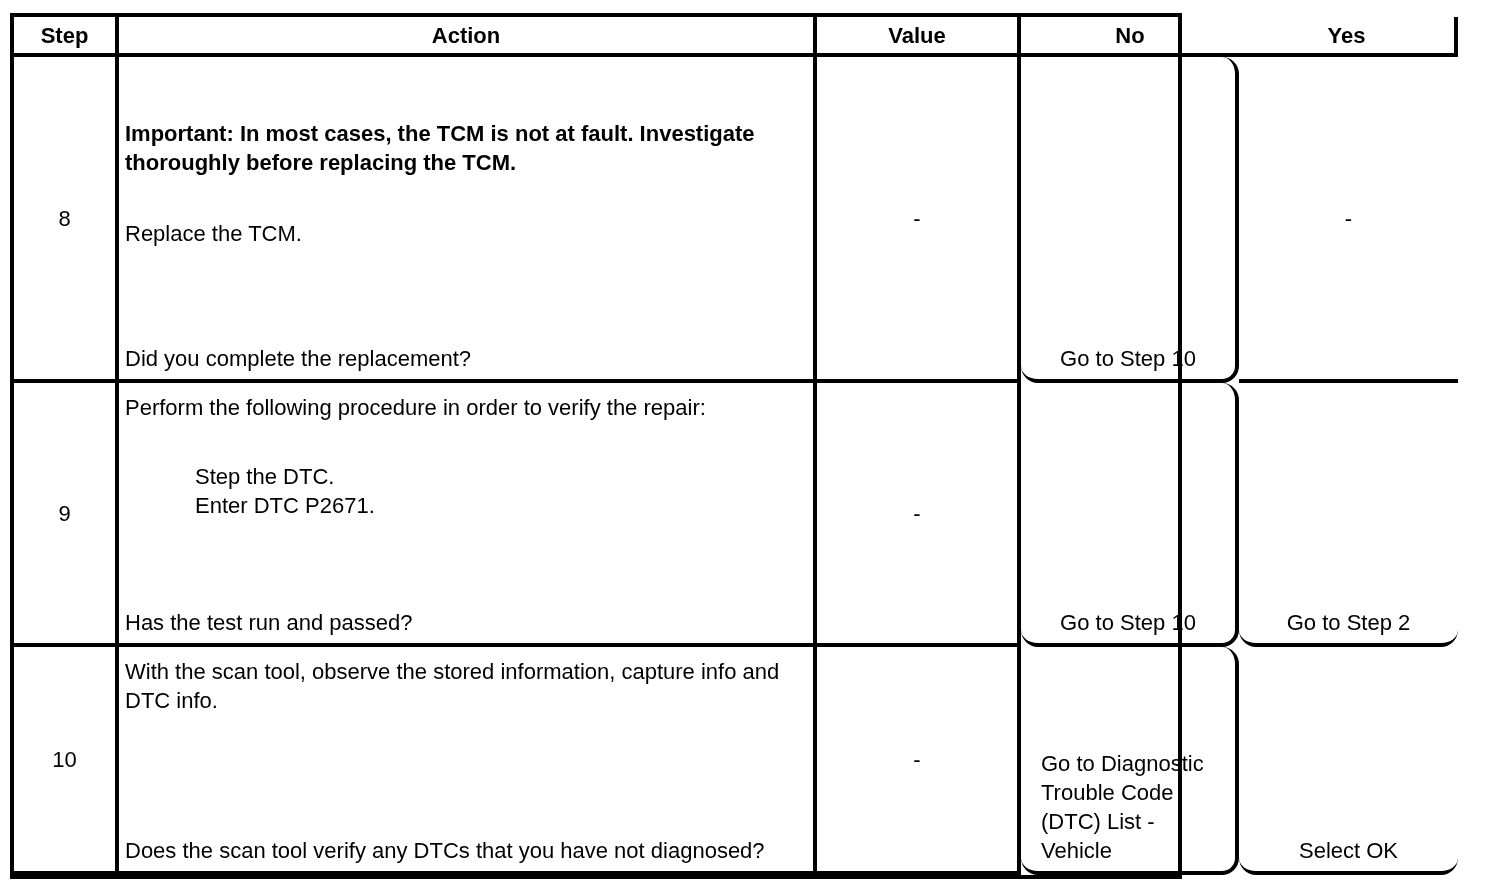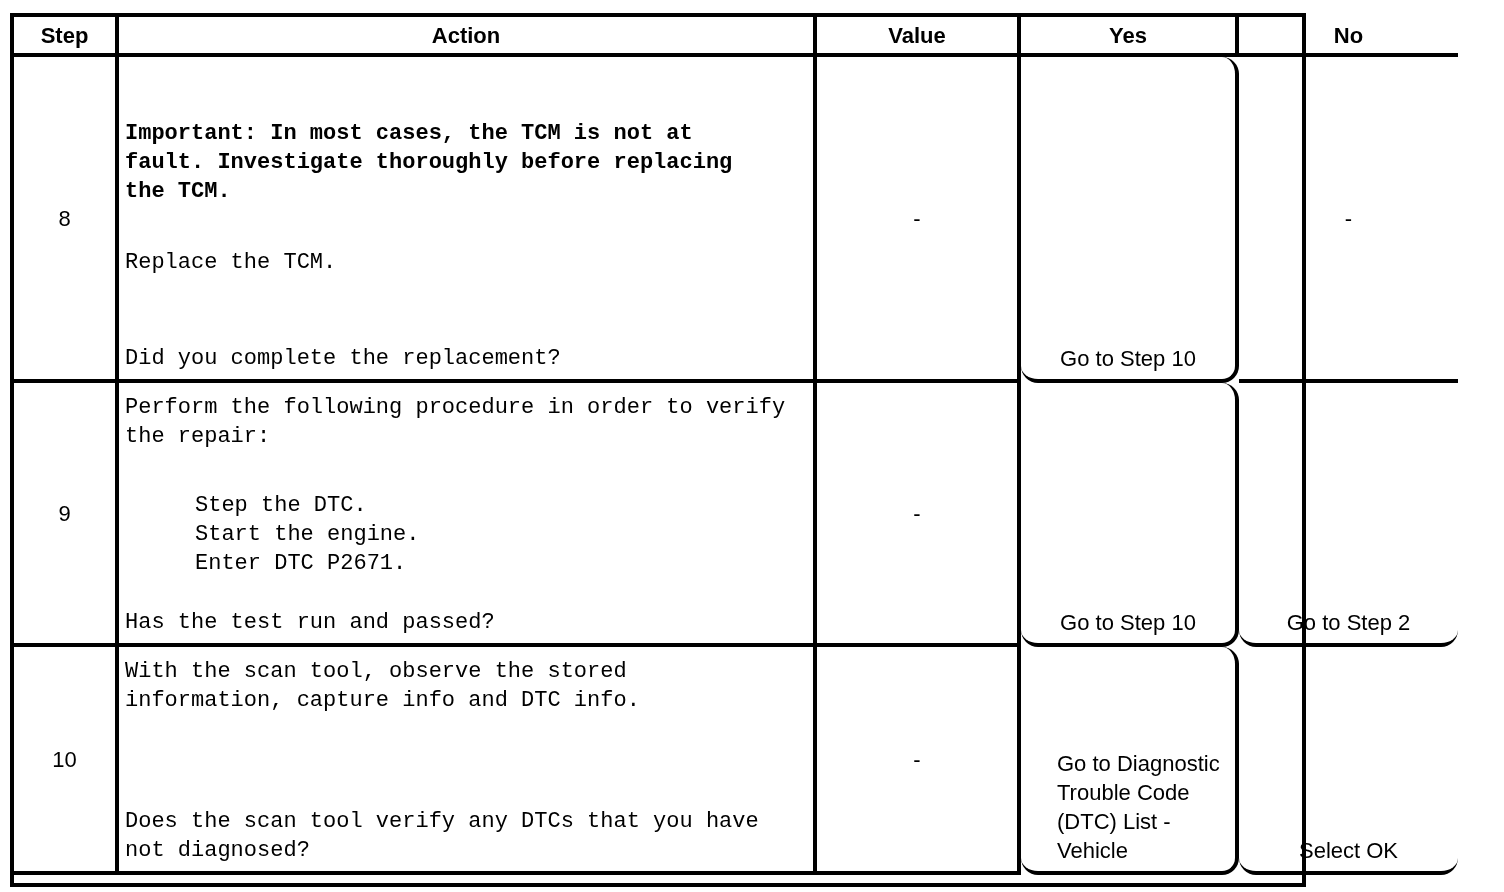--- a/index.html
+++ b/index.html
@@ -8,23 +8,23 @@
     width: 1504px; height: 892px;
     background: #ffffff;
     font-family: "Liberation Sans", sans-serif;
     color: #000000;
     font-size: 22px;
     line-height: 29px;
   }
   .table-wrap {
     position: absolute;
     left: 10px; top: 13px;
-    width: 1296px;
+    width: 1172px;
     border: 4px solid #000;
-    padding-bottom: 8px; 
+    padding-bottom: 0; 
     background: #fff;
   }
   .grid {
     display: grid;
     grid-template-columns: 105px 698px 204px 218px 219px;
     grid-template-rows: 40px 326px 264px 228px;
   }
   .cell {
     border-right: 4px solid #000;
     border-bottom: 4px solid #000;
@@ -39,28 +39,27 @@
     display: flex; align-items: center; justify-content: center;
   }
   .cell-bottom {
     display: flex; flex-direction: column;
     justify-content: flex-end; align-items: center;
     text-align: center;
     padding-bottom: 6px;
     border-radius: 17px;
   }
   .cell-bottom.align-left {
-    align-items: flex-end;
+    align-items: center;
     text-align: left;
     padding-left: 4px;
   }
   .cell-action {
     display: flex; flex-direction: column;
     padding: 0 6px;
-    font-family: Liberation Mono, monospace;
   }
   .cell-action p { margin: 0; }
   .imp { font-weight: bold; margin-top: 62px !important; max-width: 648px; }
   .r8-body { margin-top: 42px !important; }
   .r9-intro { margin-top: 10px !important; }
   .r9-list { margin-top: 40px 0 0 0; margin: 40px 0 0 70px; }
   .r10-body { margin-top: 10px !important; max-width: 662px; }
   .spacer { flex: 1 1 auto; }
   .question { margin-bottom: 6px !important; max-width: 662px; }
   .yes-wrap-10 { width: 178px; }
@@ -73,25 +72,25 @@
 
     <div class="cell hdr">
       <span>Step</span>
     </div>
     <div class="cell hdr">
       <span>Action</span>
     </div>
     <div class="cell hdr">
       <span>Value</span>
     </div>
+    <div class="cell hdr last-col">
+      <span>No</span>
+    </div>
     <div class="cell hdr">
       <span>Yes</span>
-    </div>
-    <div class="cell hdr last-col">
-      <span>No</span>
     </div>
 
     <div class="cell cell-center">
       <span>8</span>
     </div>
     <div class="cell cell-action">
       <p class="imp">Important: In most cases, the TCM is not at fault. Investigate thoroughly before replacing the TCM.</p>
       <p class="r8-body">Replace the TCM.</p>
       <div class="spacer"></div>
       <p class="question">Did you complete the replacement?</p>
@@ -106,21 +105,20 @@
       <span>-</span>
     </div>
 
     <div class="cell cell-center">
       <span>9</span>
     </div>
     <div class="cell cell-action">
       <p class="r9-intro">Perform the following procedure in order to verify the repair:</p>
       <div class="r9-list">
         <div>Step the DTC.</div>
-        <div>Start the engine.</div>
         <div>Enter DTC P2671.</div>
       </div>
       <div class="spacer"></div>
       <p class="question">Has the test run and passed?</p>
     </div>
     <div class="cell cell-center">
       <span>-</span>
     </div>
     <div class="cell cell-bottom">
       <span>Go to Step 10</span>

